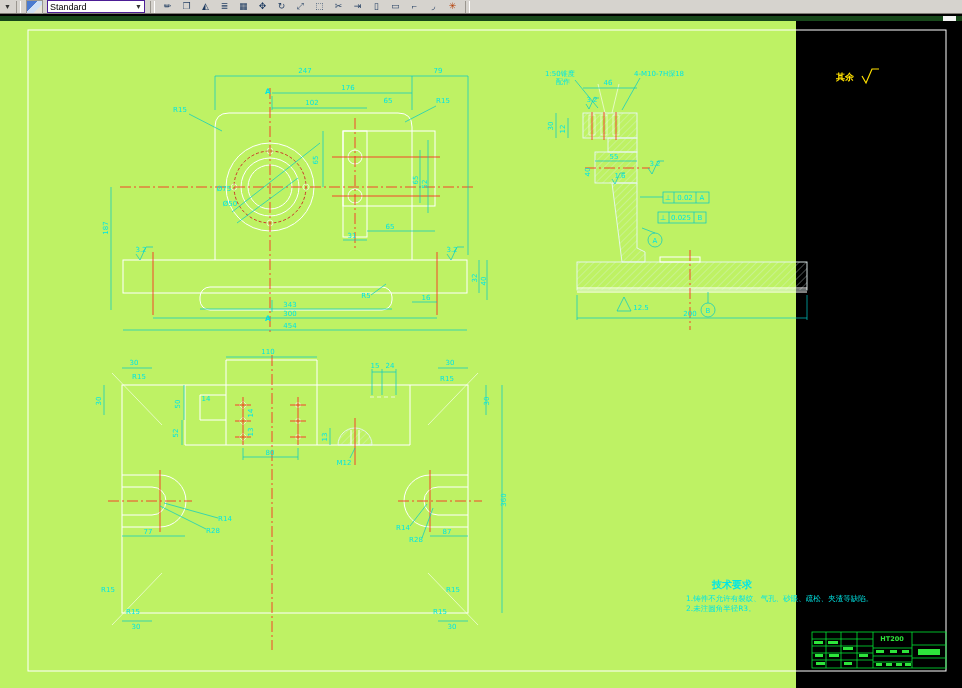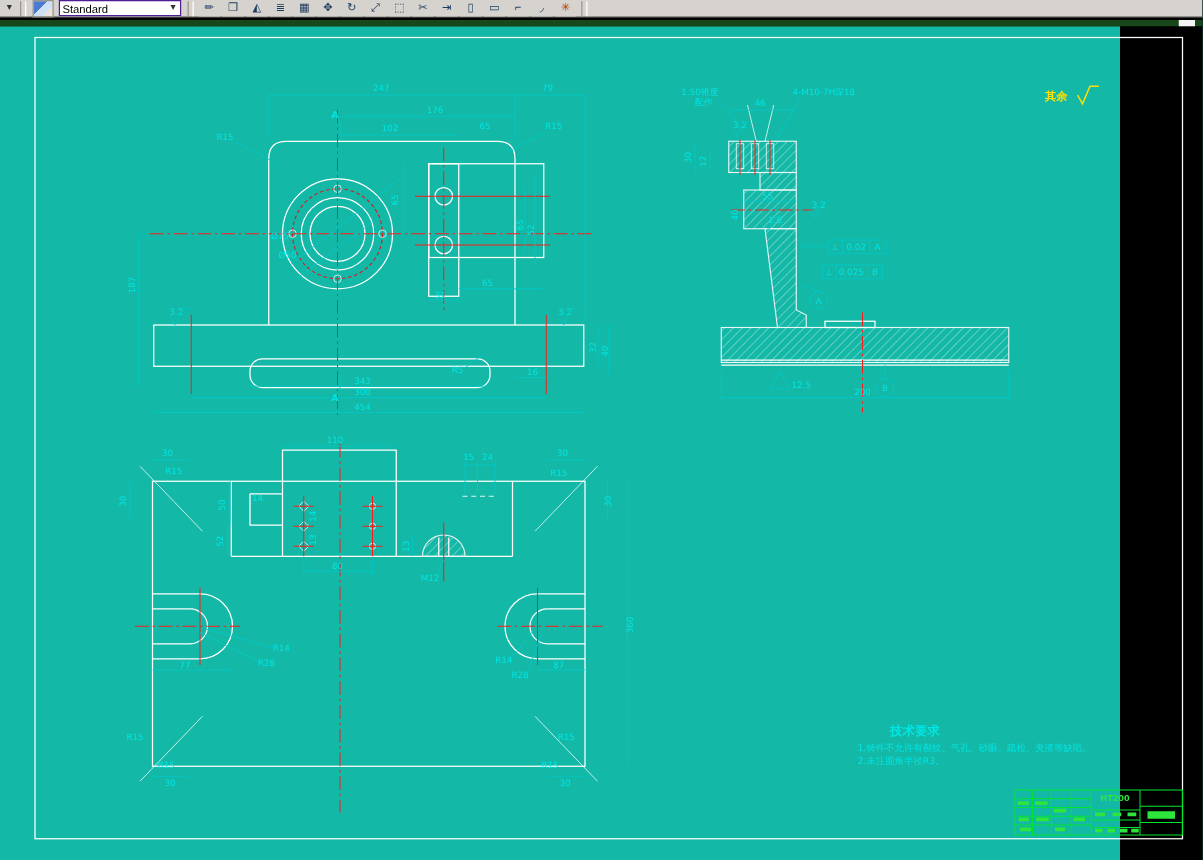--- a/index.html
+++ b/index.html
@@ -16,21 +16,21 @@
     width:92px;height:11px;margin:0 2px;padding:0 2px;font-size:9px;color:#000;justify-content:space-between;}
   .combo .arrow{font-size:7px;color:#333;}
   .mini-arrow{font-size:7px;color:#333;margin:0 2px;}
   .imgbtn{width:15px;height:12px;margin:0 2px;border:1px solid #9a968f;
     background:linear-gradient(135deg,#4a7bd0 0 40%,#cfe0f5 40% 70%,#e8e4da 70%);}
   
   .blackline{height:2px;background:#000;}
   .greenstrip{height:5px;background:#17471a;position:relative;}
   .greenstrip .wbox{position:absolute;right:6px;top:0;width:13px;height:5px;background:#f4f4f4;}
   
-  .canvas{width:896px;height:667px;background:#14b8a6;}
+  .canvas{width:796px;height:667px;background:#bef264;}
   svg{display:block;}
   .w{stroke:#fff;fill:none;stroke-width:1;}
   .wt{stroke:#fff;fill:none;stroke-width:0.6;}
   .wd{stroke:#fff;fill:none;stroke-width:0.7;stroke-dasharray:4 3;}
   .hat{stroke:#e8f6f6;fill:url(#hp);stroke-width:0.9;}
   .r{stroke:#ff1a1a;fill:none;stroke-width:0.8;}
   .rc{stroke:#ff1a1a;fill:none;stroke-width:0.8;stroke-dasharray:11 3 2 3;}
   .rd{stroke:#cc2222;fill:none;stroke-width:0.9;stroke-dasharray:3 2;}
   .c{stroke:#00c8c8;fill:none;stroke-width:0.7;}
   text.dim{fill:#00e5e5;font:7px "DejaVu Sans",sans-serif;text-anchor:middle;}

